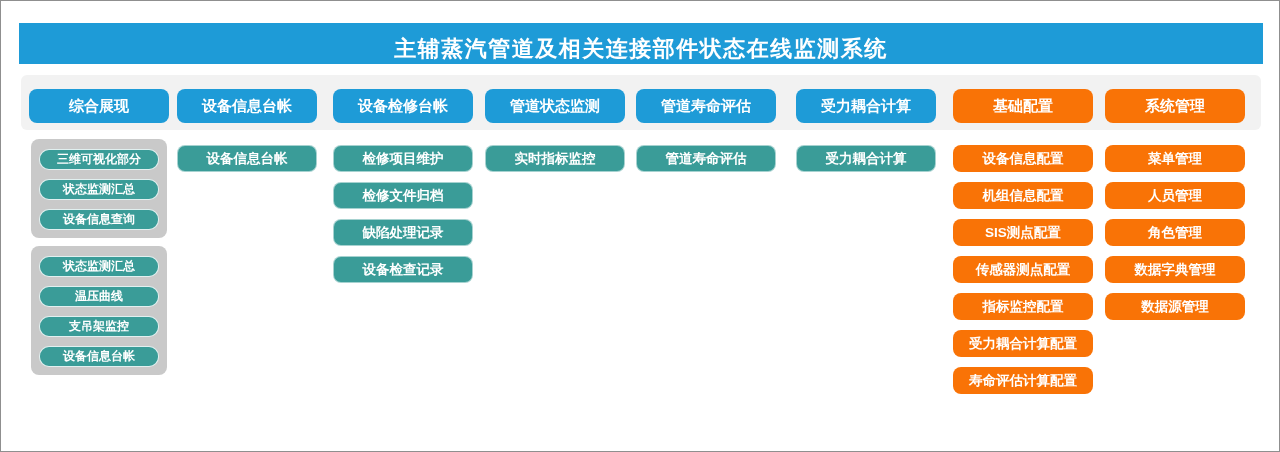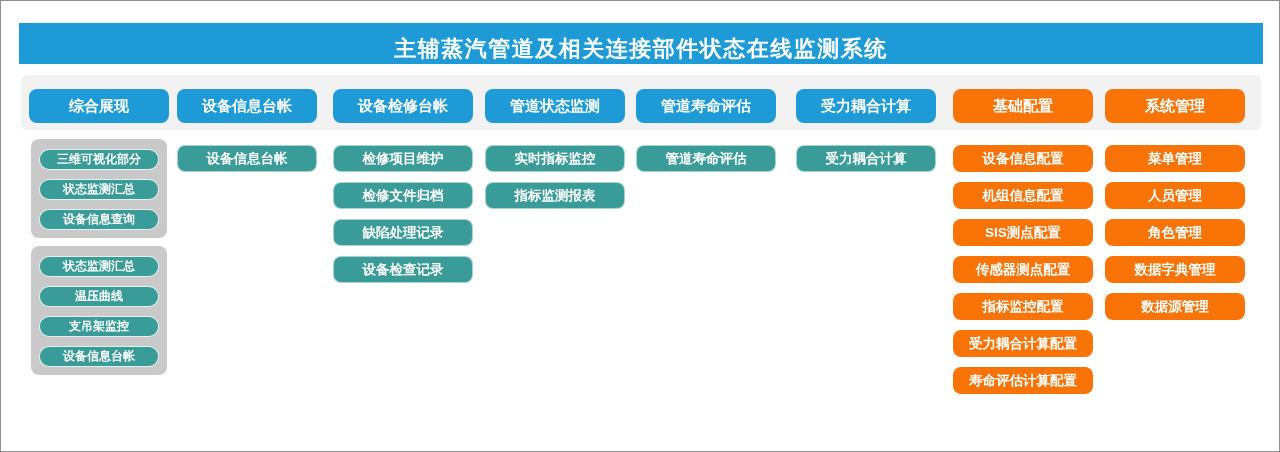--- a/index.html
+++ b/index.html
@@ -62,21 +62,20 @@
     <div class="btn top blue">设备检修台帐</div>
     <div class="btn sub teal">检修项目维护</div>
     <div class="btn sub teal">检修文件归档</div>
     <div class="btn sub teal">缺陷处理记录</div>
     <div class="btn sub teal">设备检查记录</div>
   </div>
 
   <div class="col" style="left:484px">
     <div class="btn top blue">管道状态监测</div>
     <div class="btn sub teal">实时指标监控</div>
-    <div class="btn sub teal">指标监测报表</div>
   </div>
 
   <div class="col" style="left:635px">
     <div class="btn top blue">管道寿命评估</div>
     <div class="btn sub teal">管道寿命评估</div>
   </div>
 
   <div class="col" style="left:795px">
     <div class="btn top blue">受力耦合计算</div>
     <div class="btn sub teal">受力耦合计算</div>

